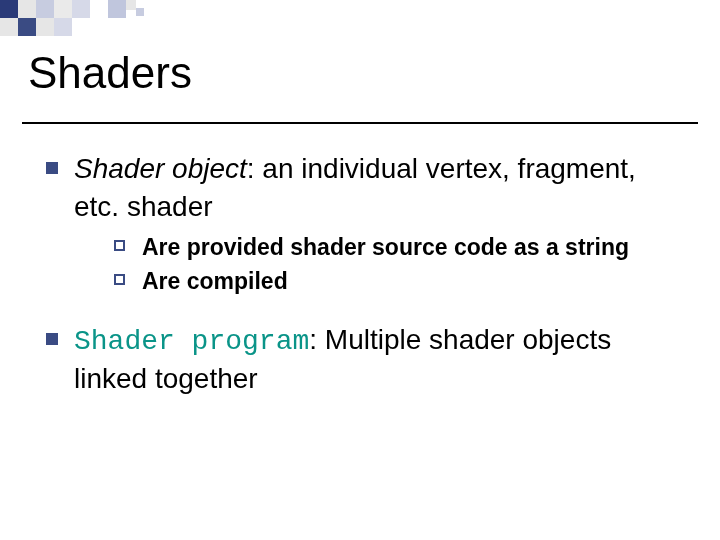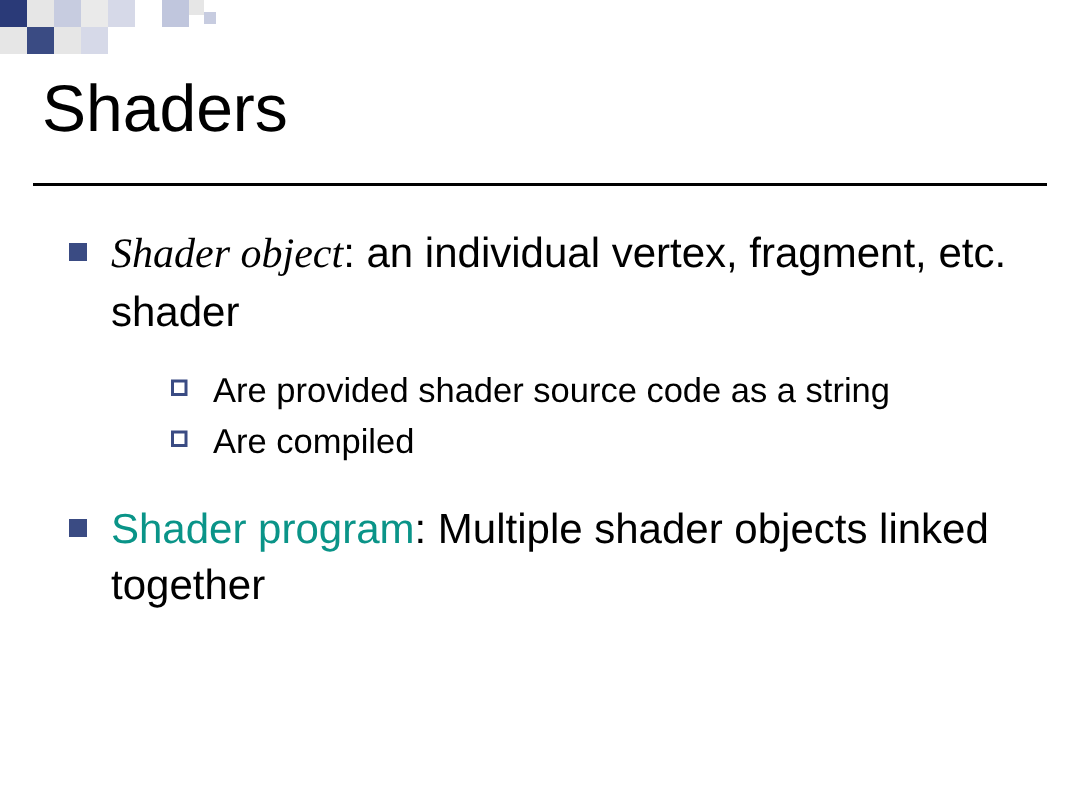--- a/index.html
+++ b/index.html
@@ -62,29 +62,30 @@
   .l1-bullet {
     position: absolute;
     left: 6px;
     top: 12px;
     width: 12px;
     height: 12px;
     background: #3a4b83;
   }
   .l1 .italic {
     font-style: italic;
-    font-family: Liberation Serif, serif;
   }
   .l1 .teal {
     color: #0a9488;
+    font-family: Liberation Mono, monospace;
   }
 
   .l2-group {
-    margin-top: 16px;
+    margin-top: 4px;
     margin-bottom: 10px;
+    font-weight: bold;
   }
   .l2 {
     position: relative;
     padding-left: 68px;
     font-size: 23px;
     line-height: 1.5;
   }
   .l2-bullet {
     position: absolute;
     left: 40px;

